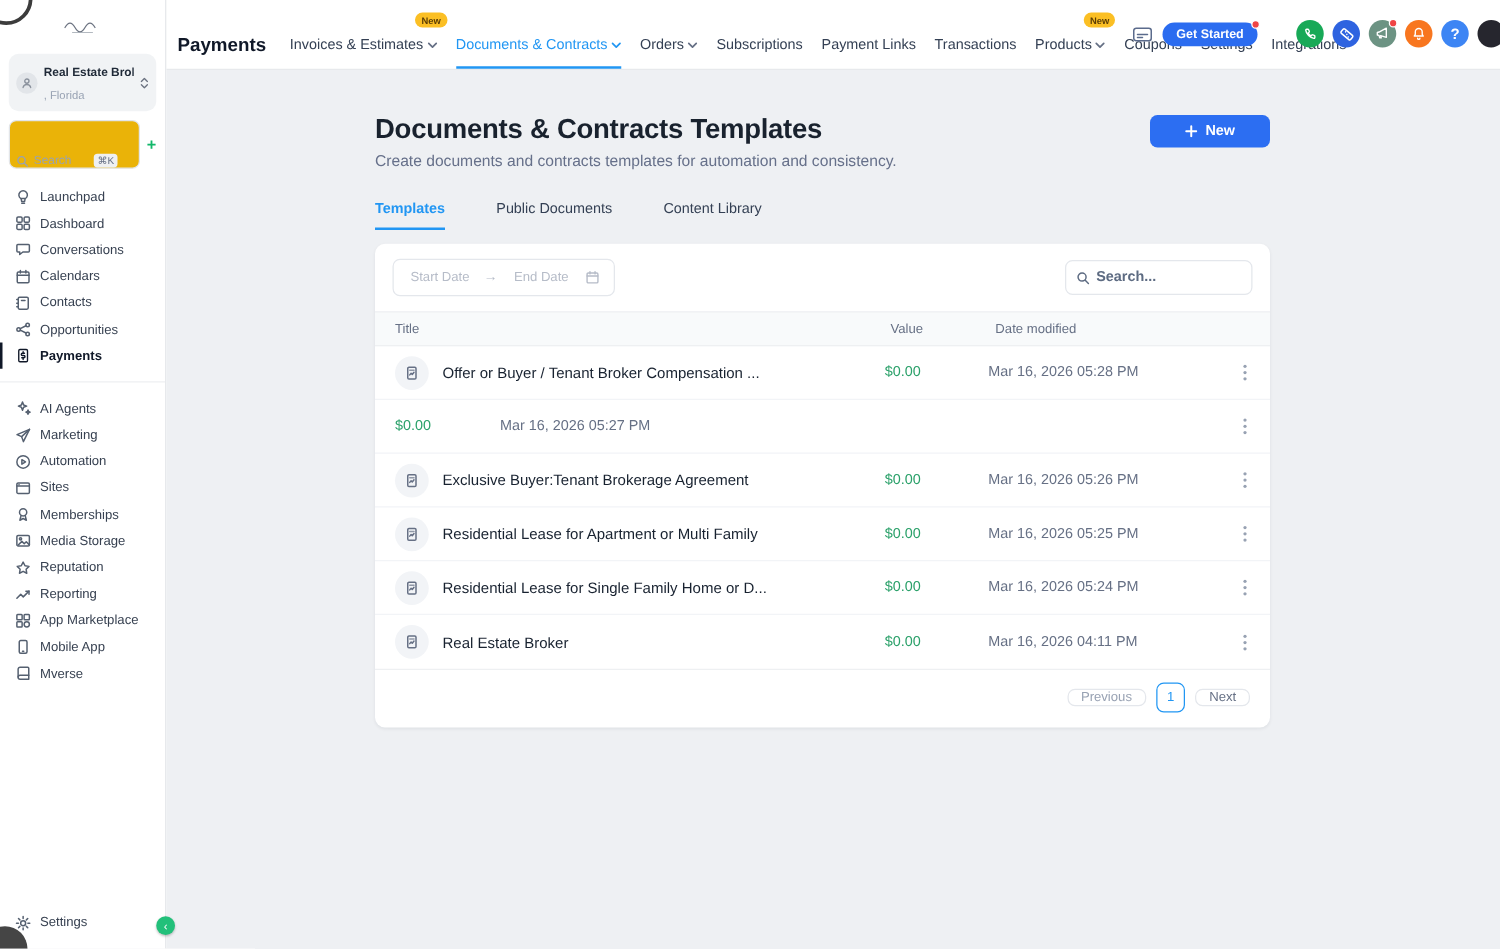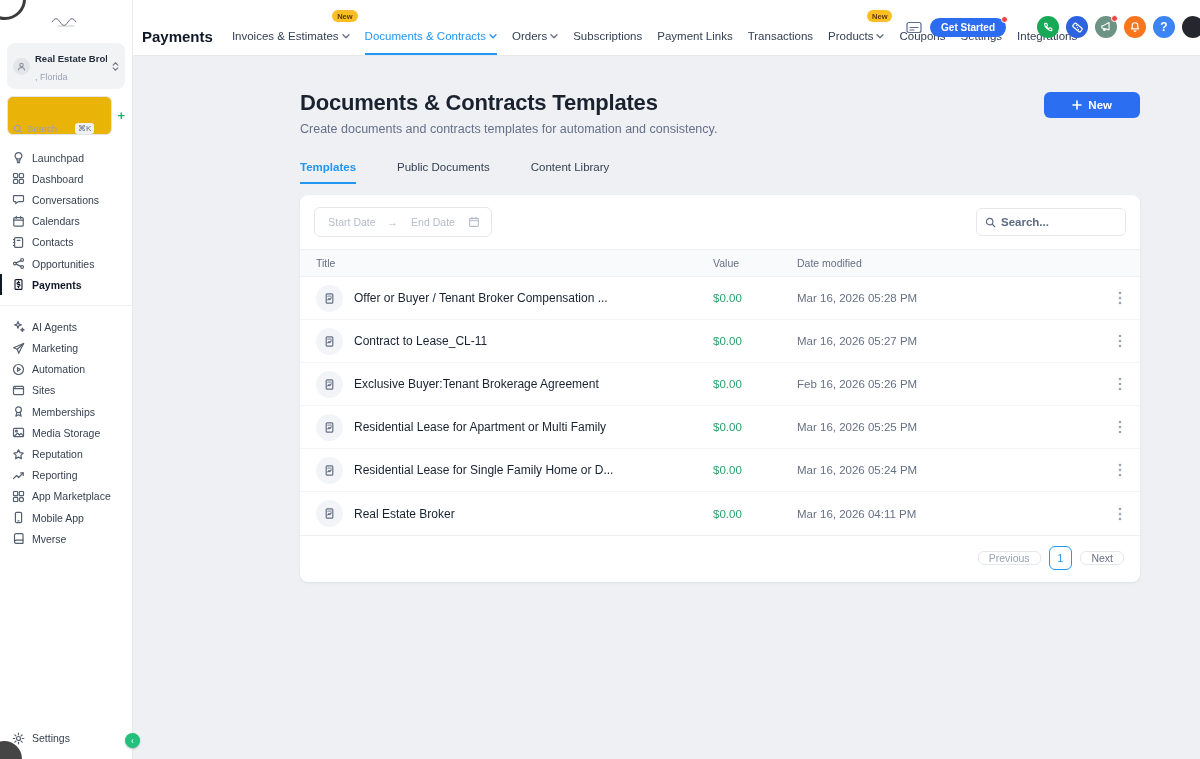--- a/index.html
+++ b/index.html
@@ -49,21 +49,21 @@
   .quick-icon { display:flex; color:#5b6b8c; margin-right:1px; cursor:pointer; }
   .get-started { position:relative; background:#2b6cf0; color:#fff; border:none; border-radius:10px; font-size:10px; font-weight:700; padding:4px 11px; cursor:pointer; margin-right:24px; font-family:inherit; }
   .get-started .red-dot { top:-2px; right:-2px; }
   .red-dot { position:absolute; width:7px; height:7px; background:#ef4444; border-radius:50%; border:1px solid #fff; }
   .circle-btn { position:relative; width:22px; height:22px; min-width:22px; border-radius:50%; display:flex; align-items:center; justify-content:center; color:#fff; cursor:pointer; }
   .circle-btn .red-dot { top:-1px; right:-1px; }
   .circle-btn.clipped { margin-right:-10px; }
 
   
   .content { flex:1; padding-top:34px; overflow:hidden; }
-  .container { width:840px; margin-left:167px; }
+  .container { width:716px; margin-left:167px; }
   .page-head { display:flex; justify-content:space-between; align-items:flex-start; }
   .page-title { font-size:22px; font-weight:700; color:#19222e; letter-spacing:-.2px; }
   .page-subtitle { margin-top:6px; font-size:12.5px; color:#66708a; }
   .new-btn { background:#2c6ef2; color:#fff; border:none; border-radius:6px; font-size:11.5px; font-weight:600; padding:7px 28px; cursor:pointer; display:flex; align-items:center; gap:6px; margin-top:2px; font-family:inherit; }
   .page-tabs { display:flex; gap:41px; margin-top:25px; }
   .page-tab { font-size:11.5px; color:#344054; padding-bottom:9px; cursor:pointer; border-bottom:2px solid transparent; }
   .page-tab.active { color:#2196f3; border-bottom:2px solid #2196f3; font-weight:600; }
 
   .card { margin-top:11px; background:#fff; border-radius:8px; box-shadow:0 1px 3px rgba(16,24,40,.07); overflow:hidden; }
   .filter-row { display:flex; justify-content:space-between; align-items:center; padding:12px 14px; }
@@ -504,30 +504,20 @@
                   <button class="kebab">
                     <svg width="4" height="14" viewBox="0 0 4 14" fill="currentColor">
                       <circle cx="2" cy="2" r="1.3"></circle>
                       <circle cx="2" cy="7" r="1.3"></circle>
                       <circle cx="2" cy="12" r="1.3"></circle>
                     </svg>
                   </button>
                 </div>
               </div>
               <div class="trow">
-                <div class="cell-title">
-                  <span class="doc-circle">
-                    <svg width="13" height="13" viewBox="0 0 13 13" fill="none" stroke="currentColor" stroke-width="1.2" stroke-linecap="round" stroke-linejoin="round">
-                      <rect x="3.2" y="1.8" width="6.6" height="9.4" rx="1"></rect>
-                      <path d="M4.8 7.9l1.1-1.3.9 1 1.4-1.8"></path>
-                      <path d="M4.8 4.2h3.4" opacity=".7"></path>
-                    </svg>
-                  </span>
-                  <span class="row-title">Contract to Lease_CL-11</span>
-                </div>
                 <div class="cell-value">$0.00</div>
                 <div class="cell-date">Mar 16, 2026 05:27 PM</div>
                 <div class="cell-actions">
                   <button class="kebab">
                     <svg width="4" height="14" viewBox="0 0 4 14" fill="currentColor">
                       <circle cx="2" cy="2" r="1.3"></circle>
                       <circle cx="2" cy="7" r="1.3"></circle>
                       <circle cx="2" cy="12" r="1.3"></circle>
                     </svg>
                   </button>
@@ -538,21 +528,21 @@
                   <span class="doc-circle">
                     <svg width="13" height="13" viewBox="0 0 13 13" fill="none" stroke="currentColor" stroke-width="1.2" stroke-linecap="round" stroke-linejoin="round">
                       <rect x="3.2" y="1.8" width="6.6" height="9.4" rx="1"></rect>
                       <path d="M4.8 7.9l1.1-1.3.9 1 1.4-1.8"></path>
                       <path d="M4.8 4.2h3.4" opacity=".7"></path>
                     </svg>
                   </span>
                   <span class="row-title">Exclusive Buyer:Tenant Brokerage Agreement</span>
                 </div>
                 <div class="cell-value">$0.00</div>
-                <div class="cell-date">Feb 16, 2026 05:26 PM</div>
+                <div class="cell-date">Mar 16, 2026 05:26 PM</div>
                 <div class="cell-actions">
                   <button class="kebab">
                     <svg width="4" height="14" viewBox="0 0 4 14" fill="currentColor">
                       <circle cx="2" cy="2" r="1.3"></circle>
                       <circle cx="2" cy="7" r="1.3"></circle>
                       <circle cx="2" cy="12" r="1.3"></circle>
                     </svg>
                   </button>
                 </div>
               </div>

